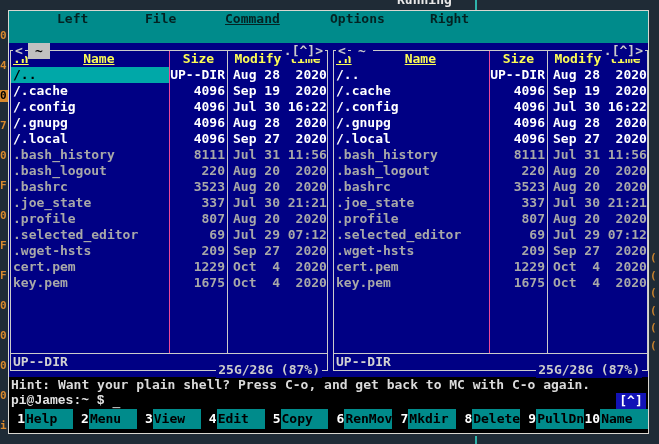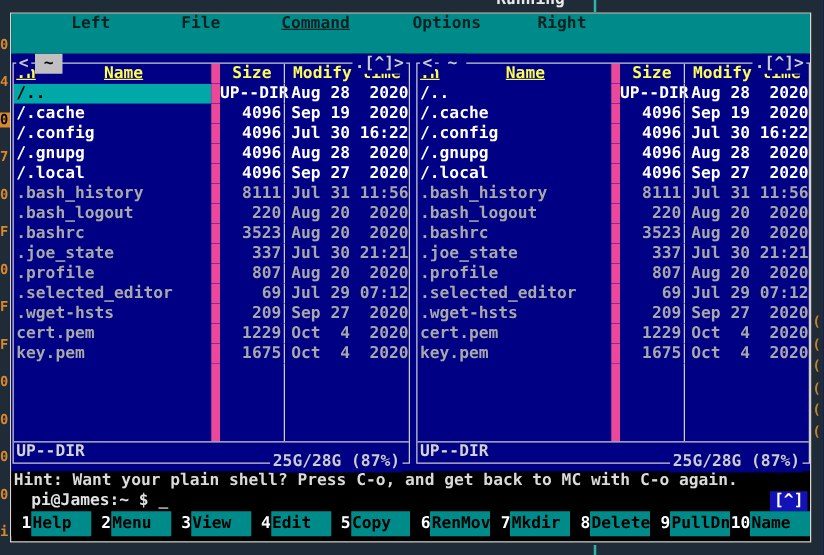--- a/index.html
+++ b/index.html
@@ -72,38 +72,38 @@
 
   .ov { position:absolute; top:-8px; background:#000084; color:#cbcbcb; padding:0 2px; white-space:pre; }
   .ov-arrow { left:2px; }
   .ov-path { left:17px; padding:0 7px; }
   .ov-path.active { background:#c0c0c0; color:#000; }
   .ov-tr { right:2px; }
   .ov-disk { top:auto; bottom:-8px; right:5px; }
 
   .prow { display:flex; flex:0 0 16px; height:16px; overflow:hidden; }
   .c-name { flex:1; padding-left:2px; white-space:pre; overflow:hidden; }
-  .c-size { width:58px; border-left:7px solid #ec4899; text-align:right; padding-right:2px; white-space:pre; }
+  .c-size { width:58px; border-left:1px solid #ec4899; text-align:right; padding-right:2px; white-space:pre; }
   .c-time { width:100px; border-left:1px solid #cbcbcb; padding-left:5px; white-space:pre; overflow:hidden; }
   .hrow { color:#fcfc54; }
   .hrow .c-name { display:flex; padding-left:2px;text-decoration:underline; }
   .hrow .col-title { flex:1; text-align:center; }
   .hrow .c-size, .hrow .c-time { text-align:center; padding:0; }
   .frow.dir  { color:#ffffff; }
   .frow.file { color:#a8a8a8; }
   .frow { cursor:pointer; }
   .frow.selected .c-name { background:#00a8a8; color:#000; }
   .filler { flex:1 1 auto; display:flex; }
   .sep { flex:0 0 auto; border-top:1px solid #cbcbcb; }
   .mini { flex:0 0 16px; color:#d2d2d2; padding-left:2px; white-space:pre; }
 
   
   .hintline { height:16px; background:#000; color:#dadada; padding-left:2px; white-space:pre; overflow:hidden; }
   .promptline { height:16px; background:#000; color:#e2e2e2; display:flex; }
-  .prompt-text { padding-left:16px; white-space:pre; }
+  .prompt-text { padding-left:2px; white-space:pre;font-family:Liberation Mono, monospace; }
   .prompt-cursor { color:#b5b5b5; }
   .prompt-spacer { flex:1; }
   .panel-toggle { width:30px; background:#1212b6; color:#fff; text-align:center; margin-right:2px; cursor:pointer; }
 
   .keybar { height:20px; background:#000; display:flex; }
   .fk { flex:1; display:flex; cursor:pointer; }
   .fk-num { width:16px; color:#fff; text-align:right; line-height:20px; }
   .fk-label { flex:1; background:#008b8b; color:#000; line-height:20px; padding-left:1px; white-space:pre; overflow:hidden; }
 </style>
 </head>

